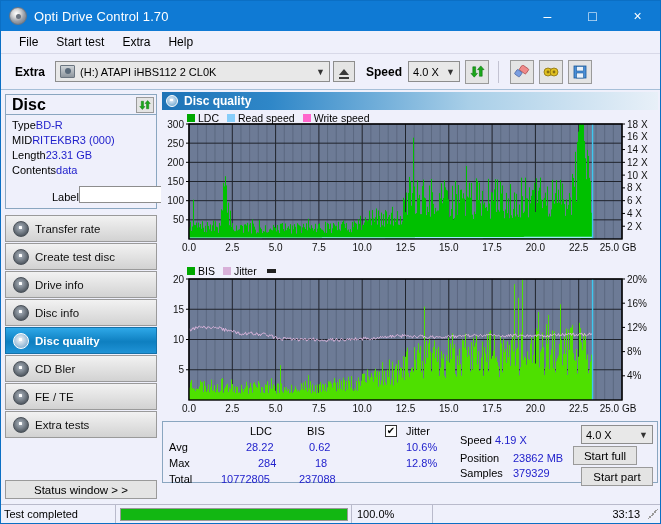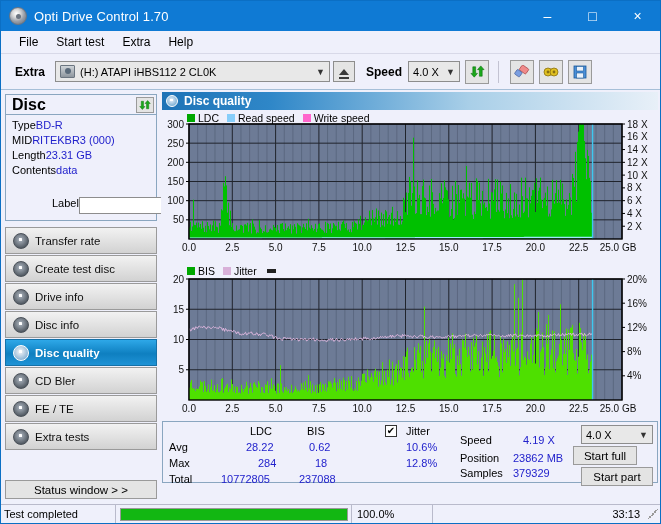--- a/index.html
+++ b/index.html
@@ -138,21 +138,21 @@
     font-weight: bold; font-size: 16px;
   }
   #disc-hdr .tbtn { width:18px;height:16px;margin:0; }
   #disc-box {
     margin: 0 4px; border: 1px solid #8aa6c0;
     padding: 3px 6px 5px 6px; background: #eff0fb;
   }
   .disc-row { display:flex; line-height: 15px; font-size: 11px; }
   .disc-key { color:#000; }
   .disc-val { color:#2222cc; }
-  #label-row { display:flex; align-items:flex-start; margin-top:19px;padding-left:40px; }
+  #label-row { display:flex; align-items:flex-end; margin-top:7px;padding-left:40px; }
   #label-key { width: 38px; font-size: 11px; }
   #label-input {
     flex:1; height: 17px; background:#fff; border:1px solid #8d8d8d;
   }
   #label-btn {
     width:18px;height:18px;margin-left:3px;background:#e4e4e4;border:1px solid #9a9a9a;
     display:flex;align-items:center;justify-content:center;
   }
   .cd-glyph{width:12px;height:12px;border-radius:50%;
     background:radial-gradient(circle at 50% 50%, #fff 0 18%, #dede6a 20% 100%);
@@ -1459,21 +1459,21 @@
         <span class="st num" style="left:136px; top:51px;">237088</span>
 
         <div id="jitter-chk" style="left:222px; top:3px;">
           <span>✔</span>
         </div>
         <span class="st" style="left:243px; top:3px;">Jitter</span>
         <span class="st num" style="left:243px; top:19px;">10.6%</span>
         <span class="st num" style="left:243px; top:35px;">12.8%</span>
 
         <span class="st" style="left:297px; top:12px;">Speed</span>
-        <span class="st num" style="left:360px; top:12px;text-align:right;">4.19 X</span>
+        <span class="st num" style="left:332px; top:12px;text-align:right;">4.19 X</span>
         <span class="st" style="left:297px; top:30px;">Position</span>
         <span class="st num" style="left:350px; top:30px;">23862 MB</span>
         <span class="st" style="left:297px; top:45px;">Samples</span>
         <span class="st num" style="left:350px; top:45px;">379329</span>
 
         <div id="speed-combo2">
           <span style="flex:1">4.0 X</span>
           <span class="combo-arrow">▼</span>
         </div>
         <div class="stbtn" style="right:20px; top:24px; width:64px; height:19px;">Start full</div>

